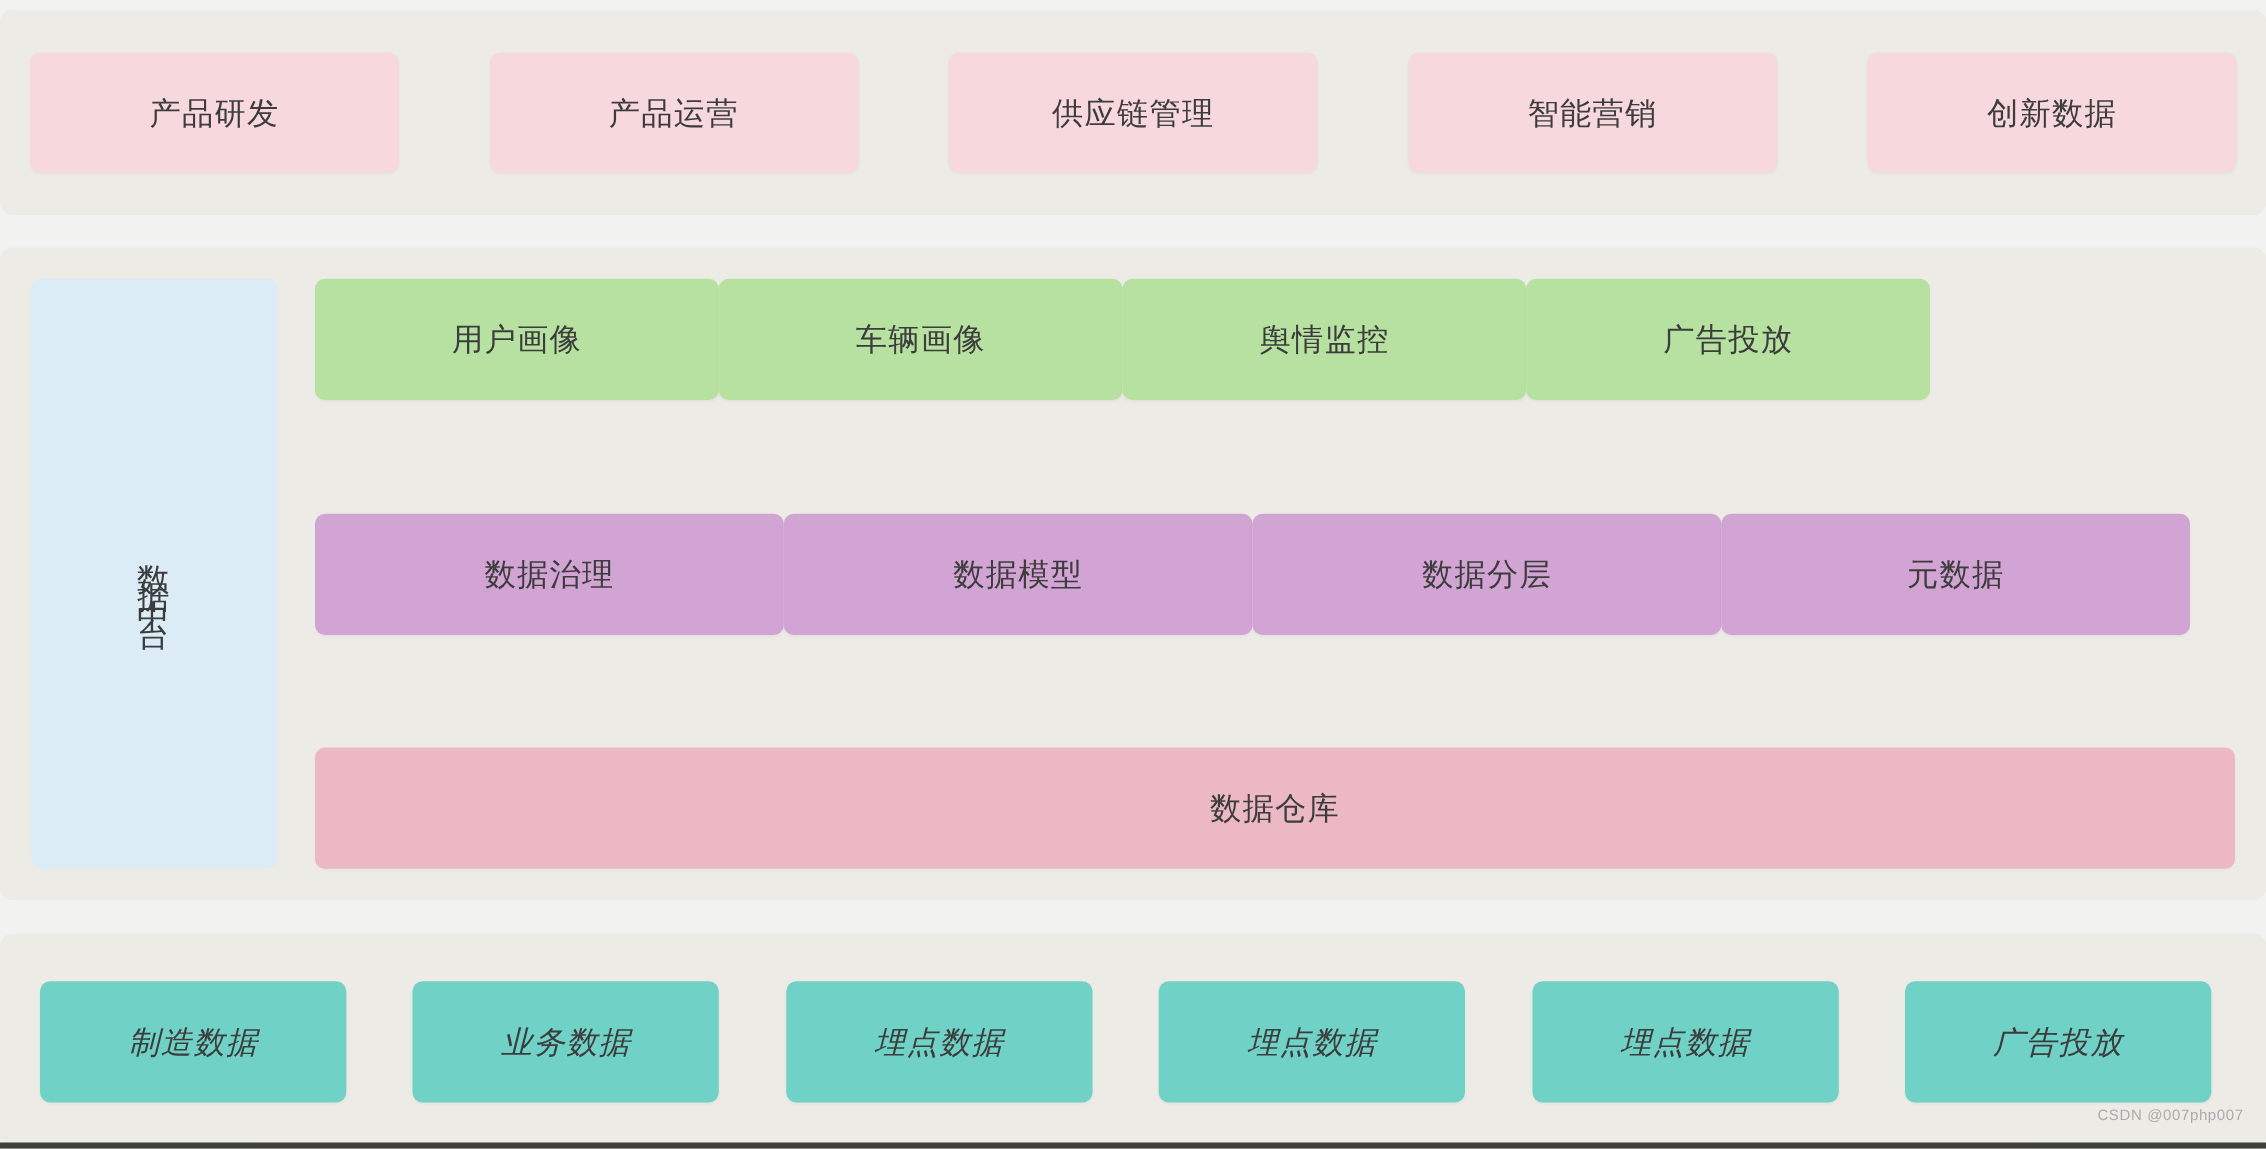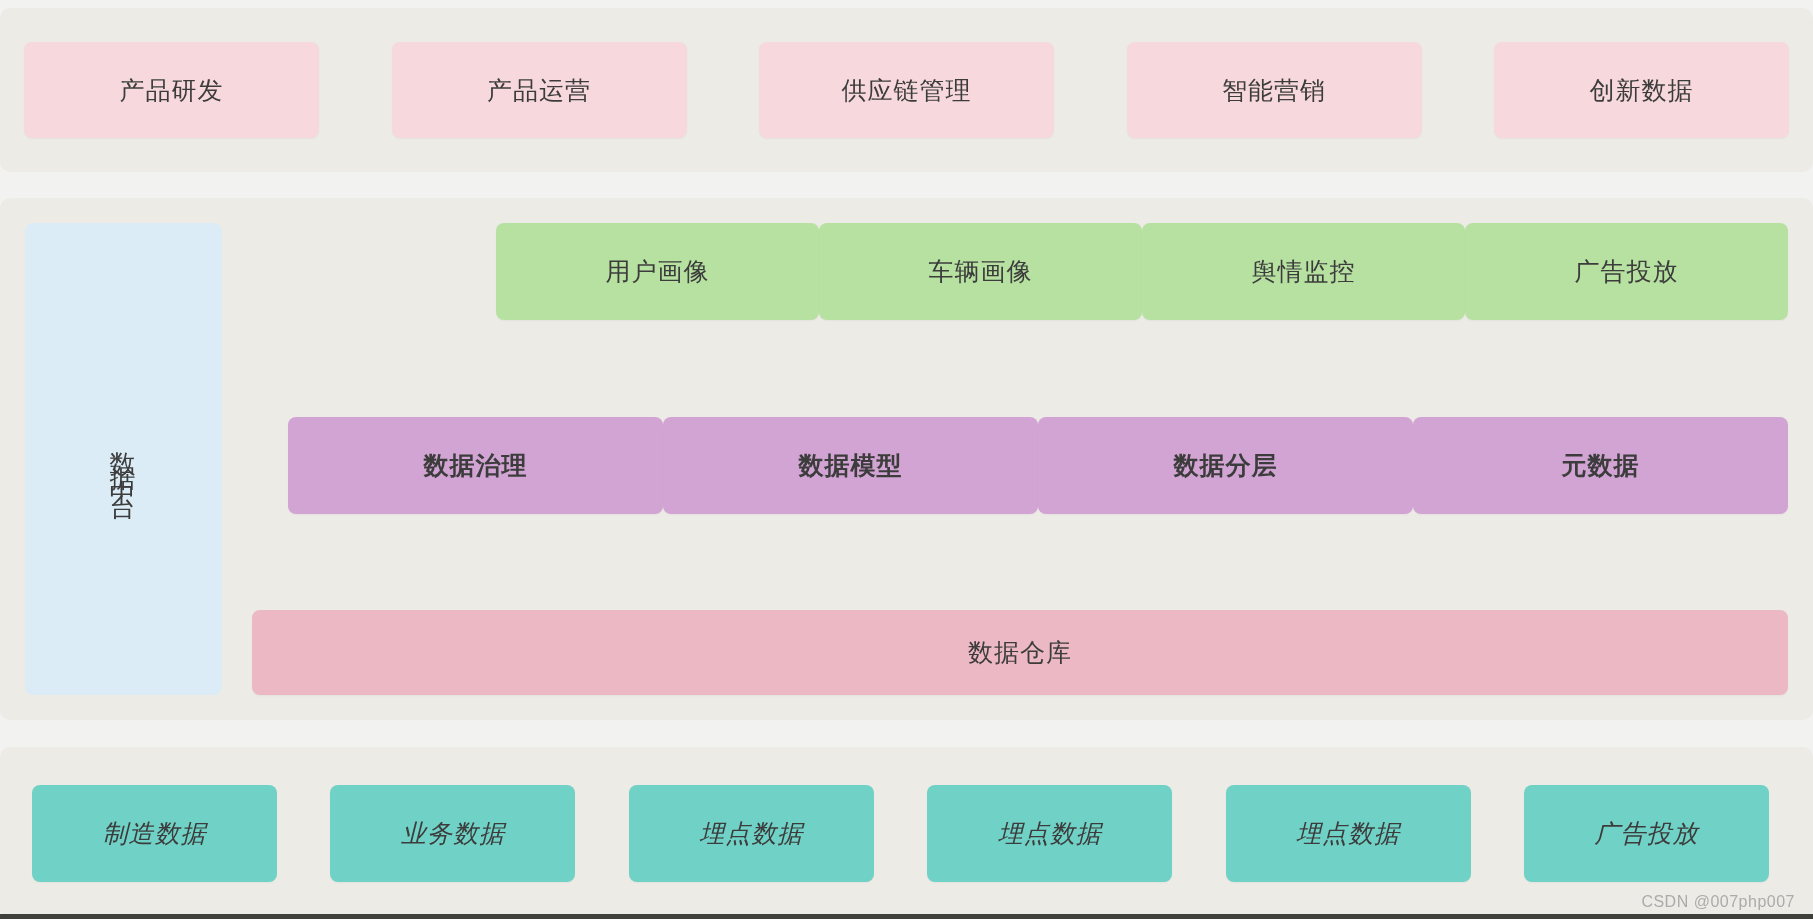--- a/index.html
+++ b/index.html
@@ -49,30 +49,30 @@
     border-radius:8px;
     font-size:26px;
     writing-mode:vertical-rl;
     text-orientation:upright;
     letter-spacing:14px;
   }
   .middle-content{
     flex:1;
     display:flex; flex-direction:column; justify-content:space-between;
   }
-  .row-4{display:flex; justify-content:flex-end;margin-left:28px;}
+  .row-4{display:flex; justify-content:flex-start;}
   .box-green{background:var(--green); width:323px; height:97px;}
   .bar-tan{background:var(--tan); width:100%; height:95px;}
-  .box-purple{background:var(--purple); width:375px; height:97px;font-weight:bold;}
-  .bar-rose{background:var(--rose); width:100%; height:85px;}
+  .box-purple{background:var(--purple); width:375px; height:97px;}
+  .bar-rose{background:var(--rose); width:100%; height:97px;}
   .box-teal{background:var(--teal); width:245px; height:97px;font-style:italic;}
   .watermark{
     position:absolute;
-    right:18px; bottom:8px;
-    font-size:16px;
+    right:18px; bottom:20px;
+    font-size:12px;
     color:var(--watermark);
     letter-spacing:0.5px;
   }
   .bottom-edge{
     position:absolute;
     left:0; right:0; bottom:0;
     height:5px;
     background:var(--bottom-bar);
   }
 </style>

